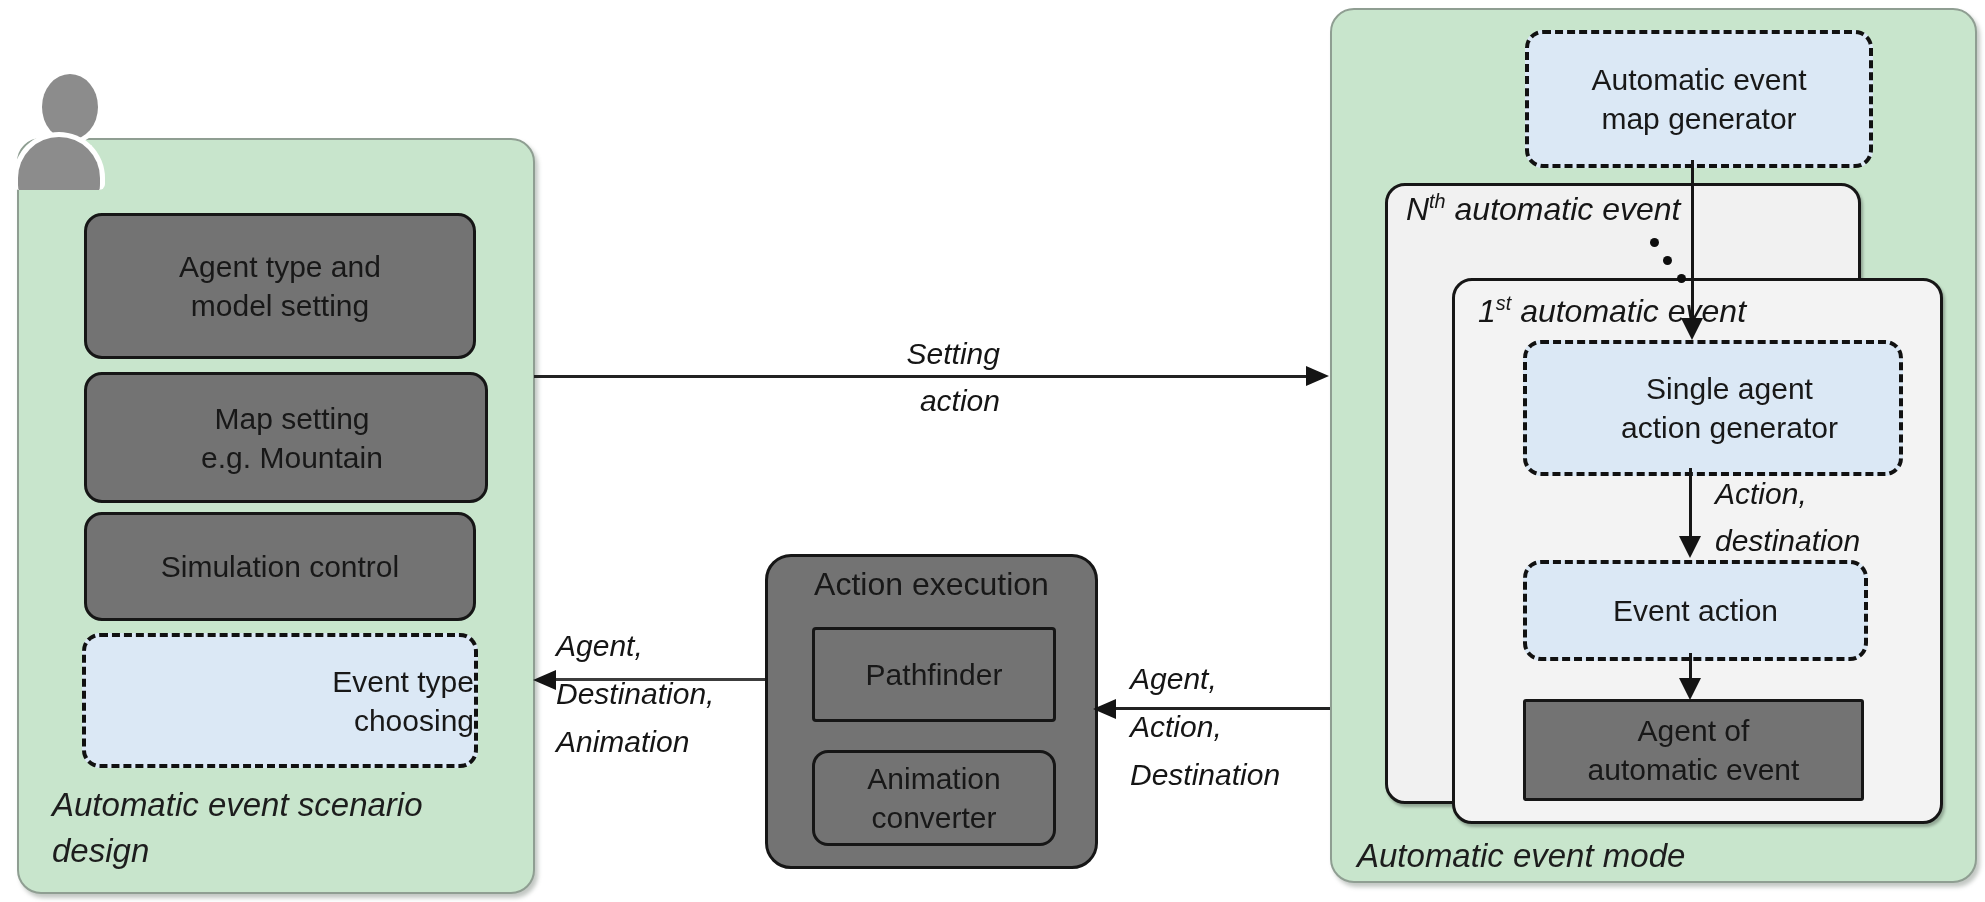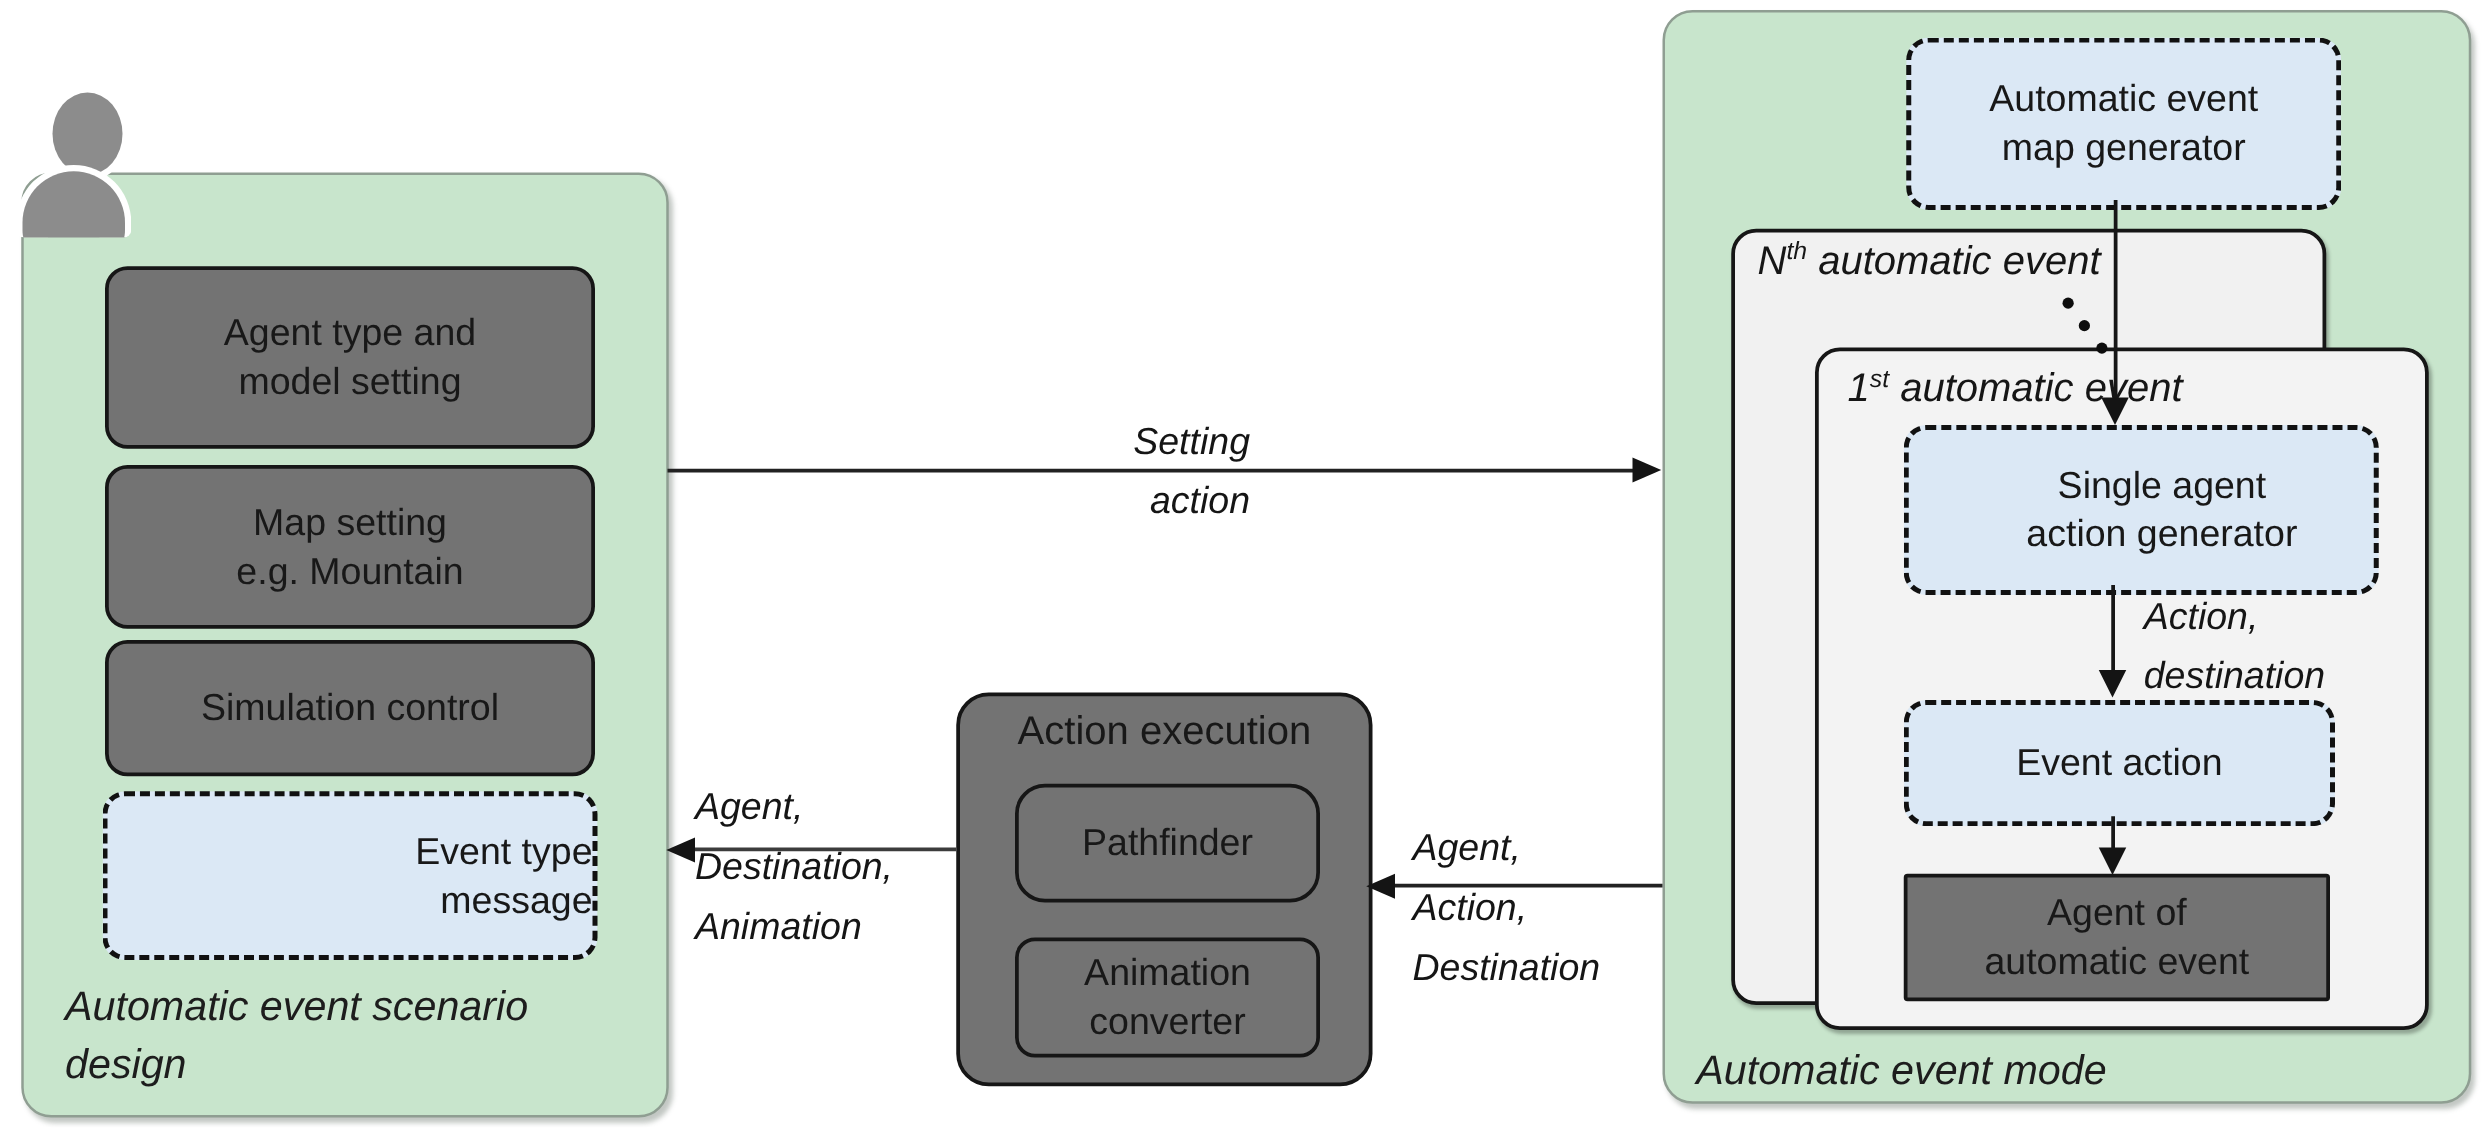--- a/index.html
+++ b/index.html
@@ -14,27 +14,27 @@
   #right-panel{left:1330px;top:8px;width:643px;height:871px;}
   
   .box{position:absolute;background:#737373;border:3px solid #161616;border-radius:18px;
        display:flex;flex-direction:column;align-items:center;justify-content:center;
        text-align:center;font-size:30px;line-height:39px;color:#181818;}
   .dashed{border:4px dashed #111111;background:#dbe8f5;border-radius:18px;}
   .graybox{position:absolute;background:#f1f1f1;border:3px solid #161616;border-radius:20px;
            box-shadow:2px 3px 3px rgba(0,0,0,.28);}
   
   #box-agent-type{left:84px;top:213px;width:386px;height:140px;}
-  #box-map-setting{left:84px;top:372px;width:386px;height:125px;}
+  #box-map-setting{left:84px;top:372px;width:386px;height:125px;padding-left:12px;}
   #box-simulation{left:84px;top:512px;width:386px;height:103px;}
   #box-event-type{left:82px;top:633px;width:388px;height:127px;align-items:flex-end;}
   
   #box-action-exec{left:765px;top:554px;width:327px;height:309px;border-radius:26px;justify-content:flex-start;}
   #action-exec-title{margin-top:8px;font-size:32px;}
-  #box-pathfinder{left:812px;top:627px;width:238px;height:89px;border-radius:24px;}
+  #box-pathfinder{left:812px;top:627px;width:238px;height:89px;border-radius:4px;}
   #box-anim-conv{left:812px;top:750px;width:238px;height:90px;border-radius:16px;}
   
   #box-map-gen{left:1525px;top:30px;width:340px;height:130px;}
   #nth-box{left:1385px;top:183px;width:470px;height:615px;}
   #first-box{left:1452px;top:278px;width:485px;height:540px;background:#f3f3f3;}
   #box-single-agent{left:1523px;top:340px;width:339px;height:128px;padding-left:33px;}
   #box-event-trigger{left:1523px;top:560px;width:337px;height:93px;}
   #box-agent-of{left:1523px;top:699px;width:335px;height:96px;border-radius:3px;}
   
   .caption{position:absolute;font-style:italic;font-size:33px;line-height:46px;color:#1d1d1d;}
@@ -87,21 +87,21 @@
   </div>
   <div id="box-map-setting" class="box">
     <span>Map setting</span>
     <span>e.g. Mountain</span>
   </div>
   <div id="box-simulation" class="box">
     <span>Simulation control</span>
   </div>
   <div id="box-event-type" class="box dashed">
     <span>Event type</span>
-    <span>message</span>
+    <span>choosing</span>
   </div>
   <div id="left-caption" class="caption">Automatic event scenario design</div>
 
   <div id="box-action-exec" class="box">
     <span id="action-exec-title">Action execution</span>
   </div>
   <div id="box-pathfinder" class="box">
     <span>Pathfinder</span>
   </div>
   <div id="box-anim-conv" class="box">

